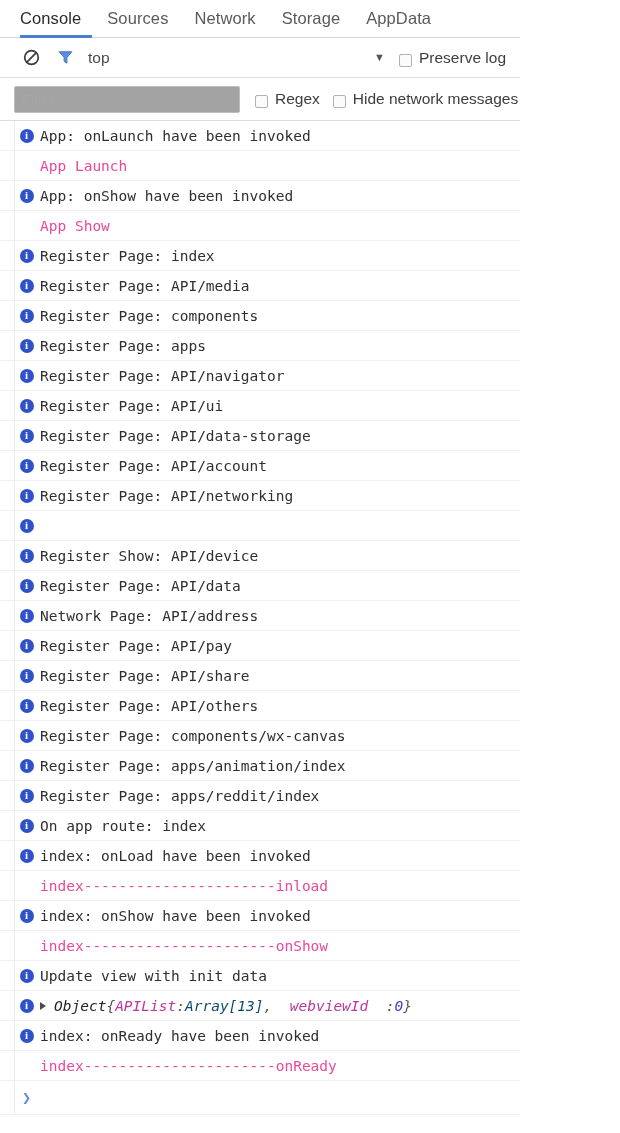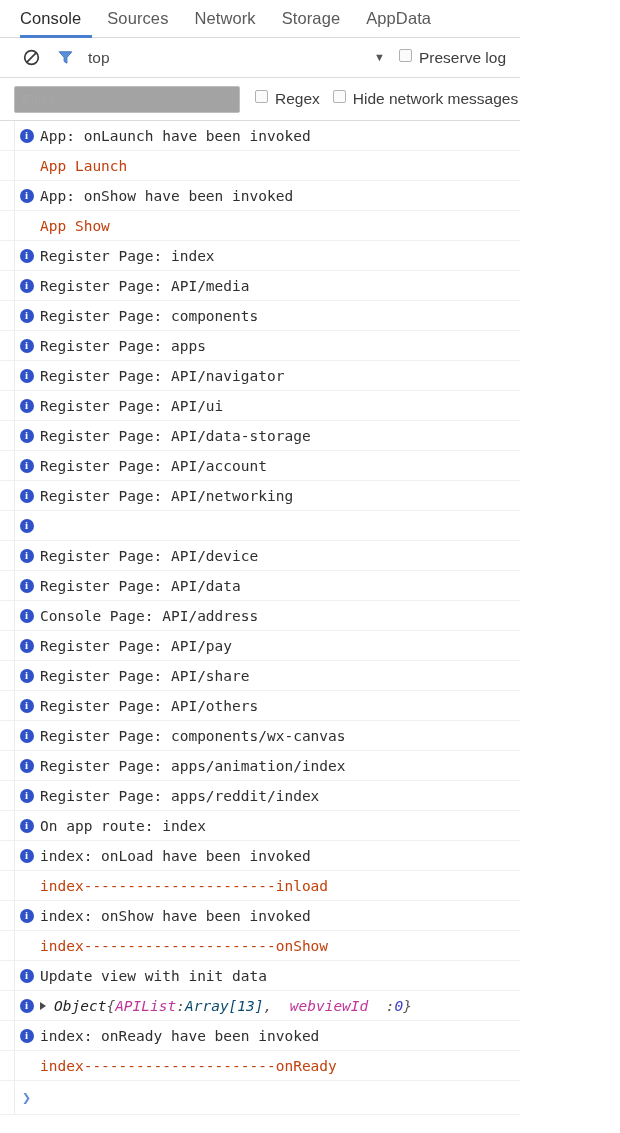--- a/index.html
+++ b/index.html
@@ -94,21 +94,21 @@
   .ctx-label { white-space: nowrap; }
   .ctx-caret {
     margin-left: auto;
     font-size: 11px;
     color: #555;
     padding-right: 6px;
     line-height: 1;
   }
   .chk-wrap {
     display: flex;
-    align-items: flex-start;
+    align-items: flex-end;
     gap: 7px;
     margin-left: 8px;
     white-space: nowrap;
     flex: none;
   }
   .chk {
     width: 13px;
     height: 13px;
     border: 1px solid #b2b2b2;
     background: #fbfbfb;
@@ -224,21 +224,21 @@
     align-items: center;
     justify-content: center;
     line-height: 1;
     flex: none;
   }
   .msg .text {
     padding-left: 2px;
     overflow: hidden;
     text-overflow: clip;
   }
-  .msg.plain .text { color: #c2410c; }
+  .msg.plain .text { color: #ec4899; }
 
   
   .obj-row .text { display: flex; align-items: center; }
   .disclosure {
     display: inline-block;
     width: 0; height: 0;
     border-left: 6px solid #4a4a4a;
     border-top: 4.5px solid transparent;
     border-bottom: 4.5px solid transparent;
     margin-right: 8px;
@@ -417,33 +417,33 @@
         </div>
         <div class="msg">
           <span class="gutter">
             <span class="info-dot">i</span>
           </span>
         </div>
         <div class="msg">
           <span class="gutter">
             <span class="info-dot">i</span>
           </span>
-          <span class="text">Register Page: API/device</span>
+          <span class="text">Register Show: API/device</span>
         </div>
         <div class="msg">
           <span class="gutter">
             <span class="info-dot">i</span>
           </span>
           <span class="text">Register Page: API/data</span>
         </div>
         <div class="msg">
           <span class="gutter">
             <span class="info-dot">i</span>
           </span>
-          <span class="text">Console Page: API/address</span>
+          <span class="text">Network Page: API/address</span>
         </div>
         <div class="msg">
           <span class="gutter">
             <span class="info-dot">i</span>
           </span>
           <span class="text">Register Page: API/pay</span>
         </div>
         <div class="msg">
           <span class="gutter">
             <span class="info-dot">i</span>

